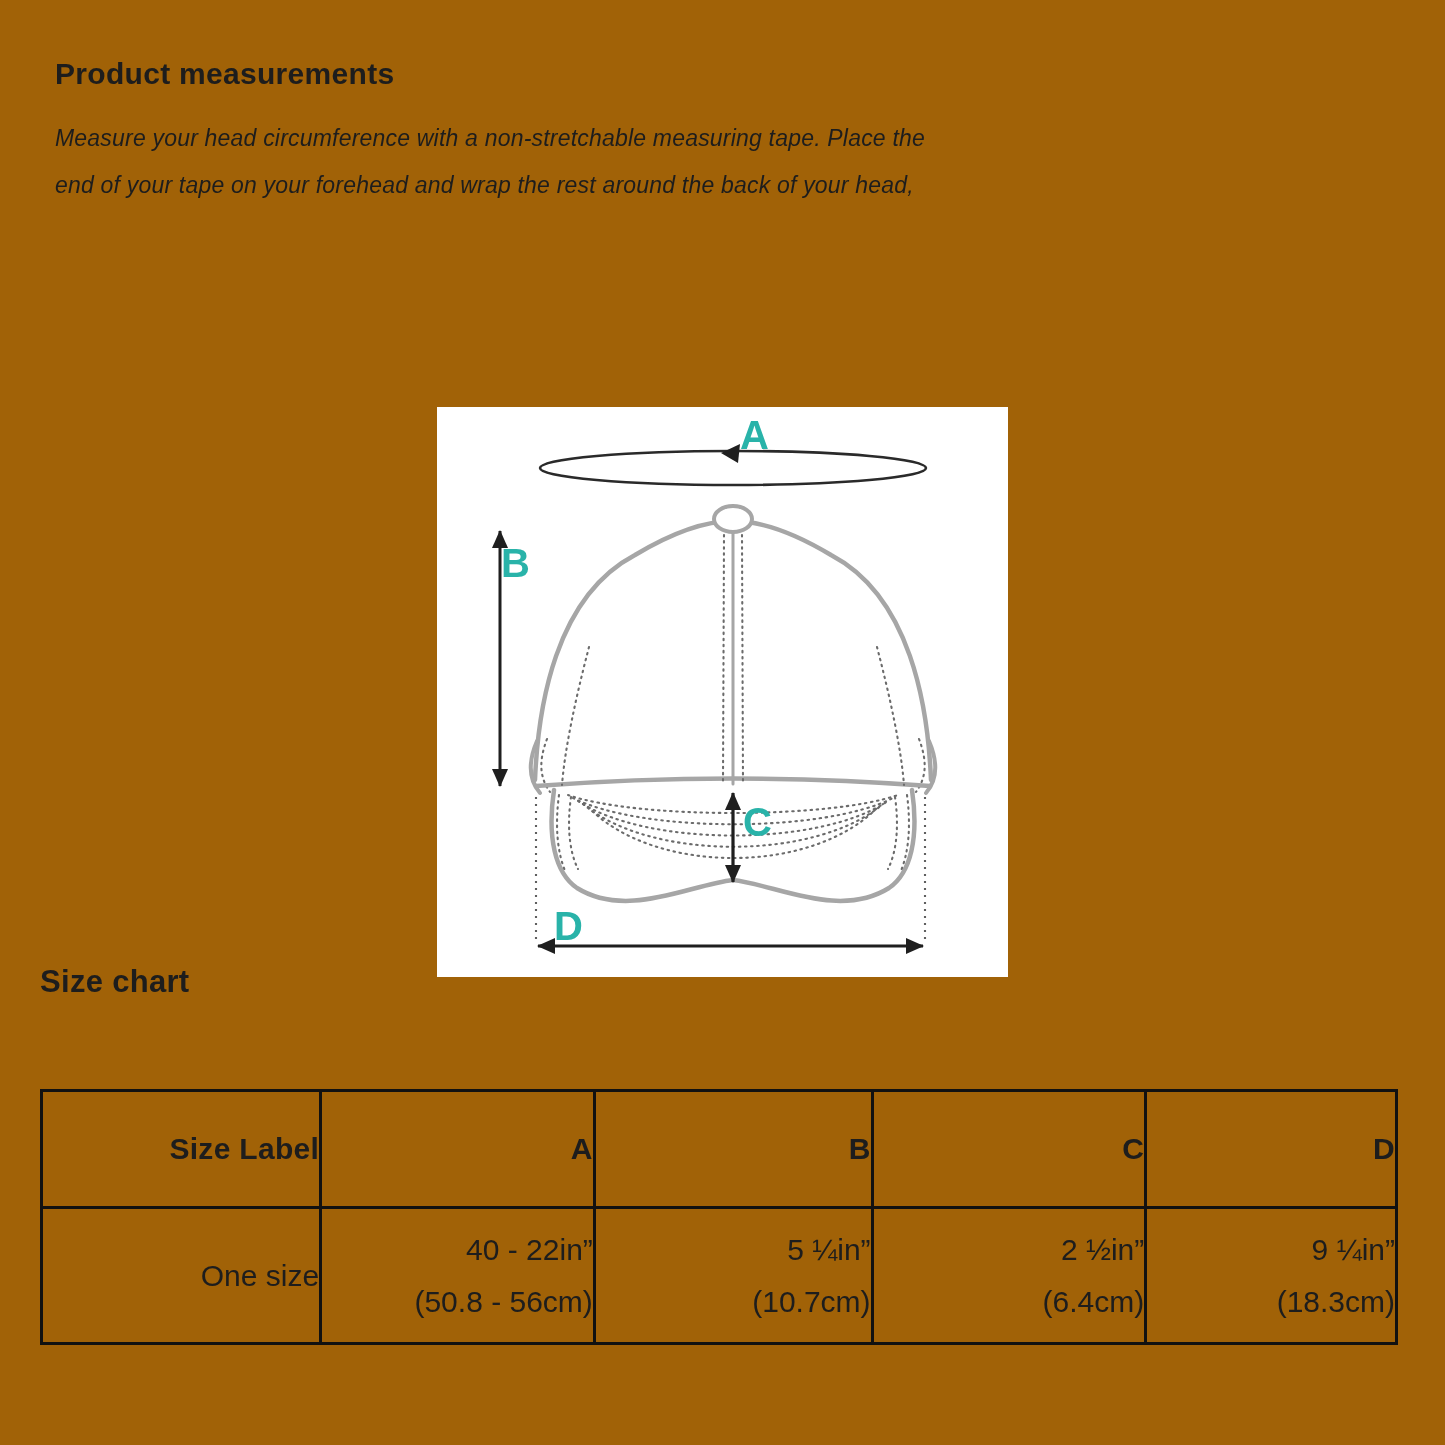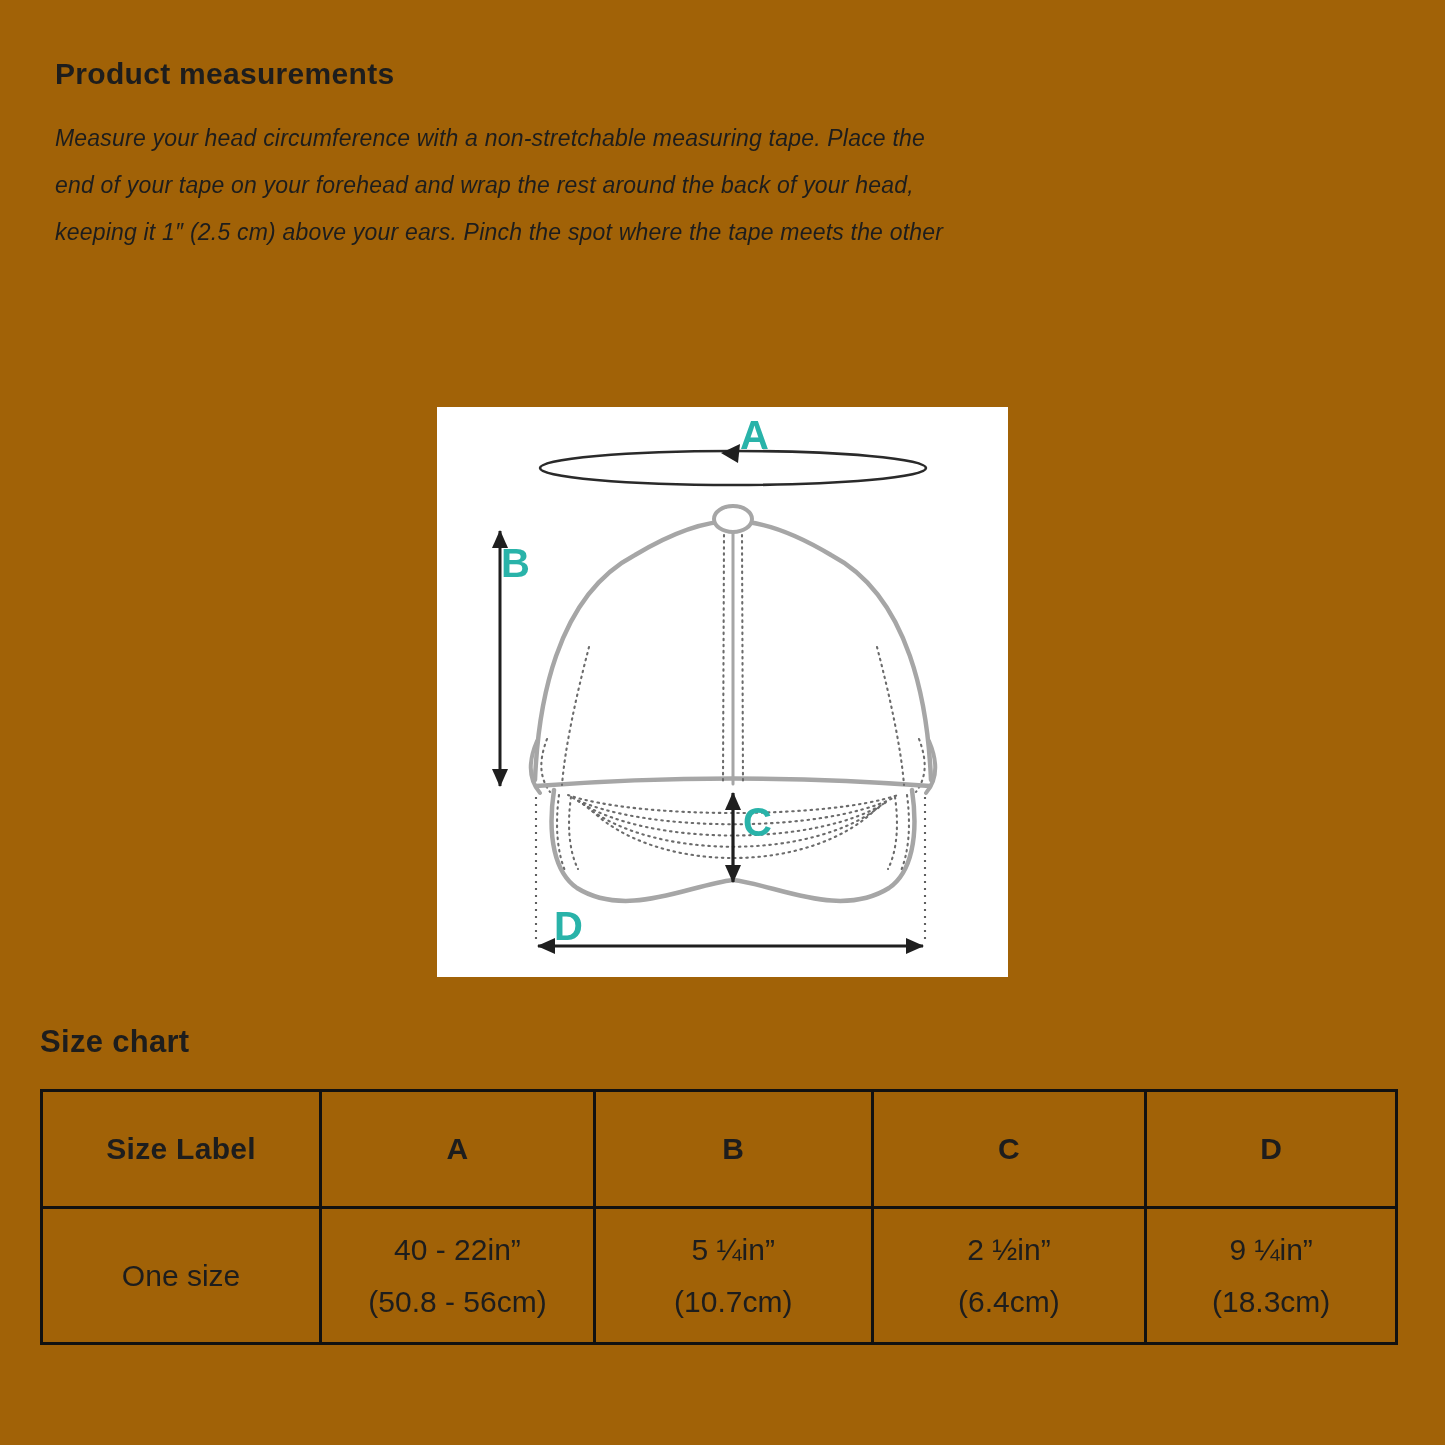--- a/index.html
+++ b/index.html
@@ -34,32 +34,32 @@
   .measure-label {
     font-family:"Liberation Sans", sans-serif;
     font-size:40px; font-weight:bold;
     fill:#29b3a9;
   }
   .cap-stroke { stroke:#a6a6a6; fill:none; stroke-linecap:round; }
   .stitch { stroke:#6b6b6b; fill:none; stroke-width:2.1; stroke-dasharray:1.5 4.6; stroke-linecap:round; }
   .guide-dotted { stroke:#5f5f5f; fill:none; stroke-width:2.1; stroke-dasharray:2 5; }
   .arrow-line { stroke:#1f1f1f; fill:none; }
   .chart-title {
-    position:absolute; left:40px; top:1024px;
+    position:absolute; left:40px; top:964px;
     font-size:31px; font-weight:bold; letter-spacing:0.3px;
   }
   table.size-chart {
     position:absolute; left:40px; top:1089px;
     width:1358px;
     border-collapse:collapse;
     table-layout:fixed;
   }
   table.size-chart th, table.size-chart td {
     border:3px solid #111111;
-    text-align:center; vertical-align:middle;
+    text-align:right; vertical-align:middle;
     padding:0;
   }
   table.size-chart th {
     height:114px;
     font-size:30px; font-weight:bold; letter-spacing:0.3px;
   }
   table.size-chart td {
     height:133px;
     font-size:30px; font-weight:normal;
     line-height:52px;
@@ -73,21 +73,20 @@
 </head>
 <body>
 
 <div class="page">
 
   <div class="intro-title">Product measurements</div>
 
   <div class="intro-body">
     <div class="line">Measure your head circumference with a non-stretchable measuring tape. Place the</div>
     <div class="line">end of your tape on your forehead and wrap the rest around the back of your head,</div>
-    <div class="line">keeping it 1″ (2.5 cm) above your ears. Pinch the spot where the tape meets the other</div>
   </div>
 
   <div class="diagram-box">
     <svg viewBox="0 0 571 570" xmlns="http://www.w3.org/2000/svg">
       <defs>
         <marker id="arr" markerUnits="userSpaceOnUse" markerWidth="19" markerHeight="17" refX="17" refY="8" orient="auto-start-reverse">
           <path d="M0,0 L18,8 L0,16 Z" fill="#1f1f1f"></path>
         </marker>
       </defs>
 

